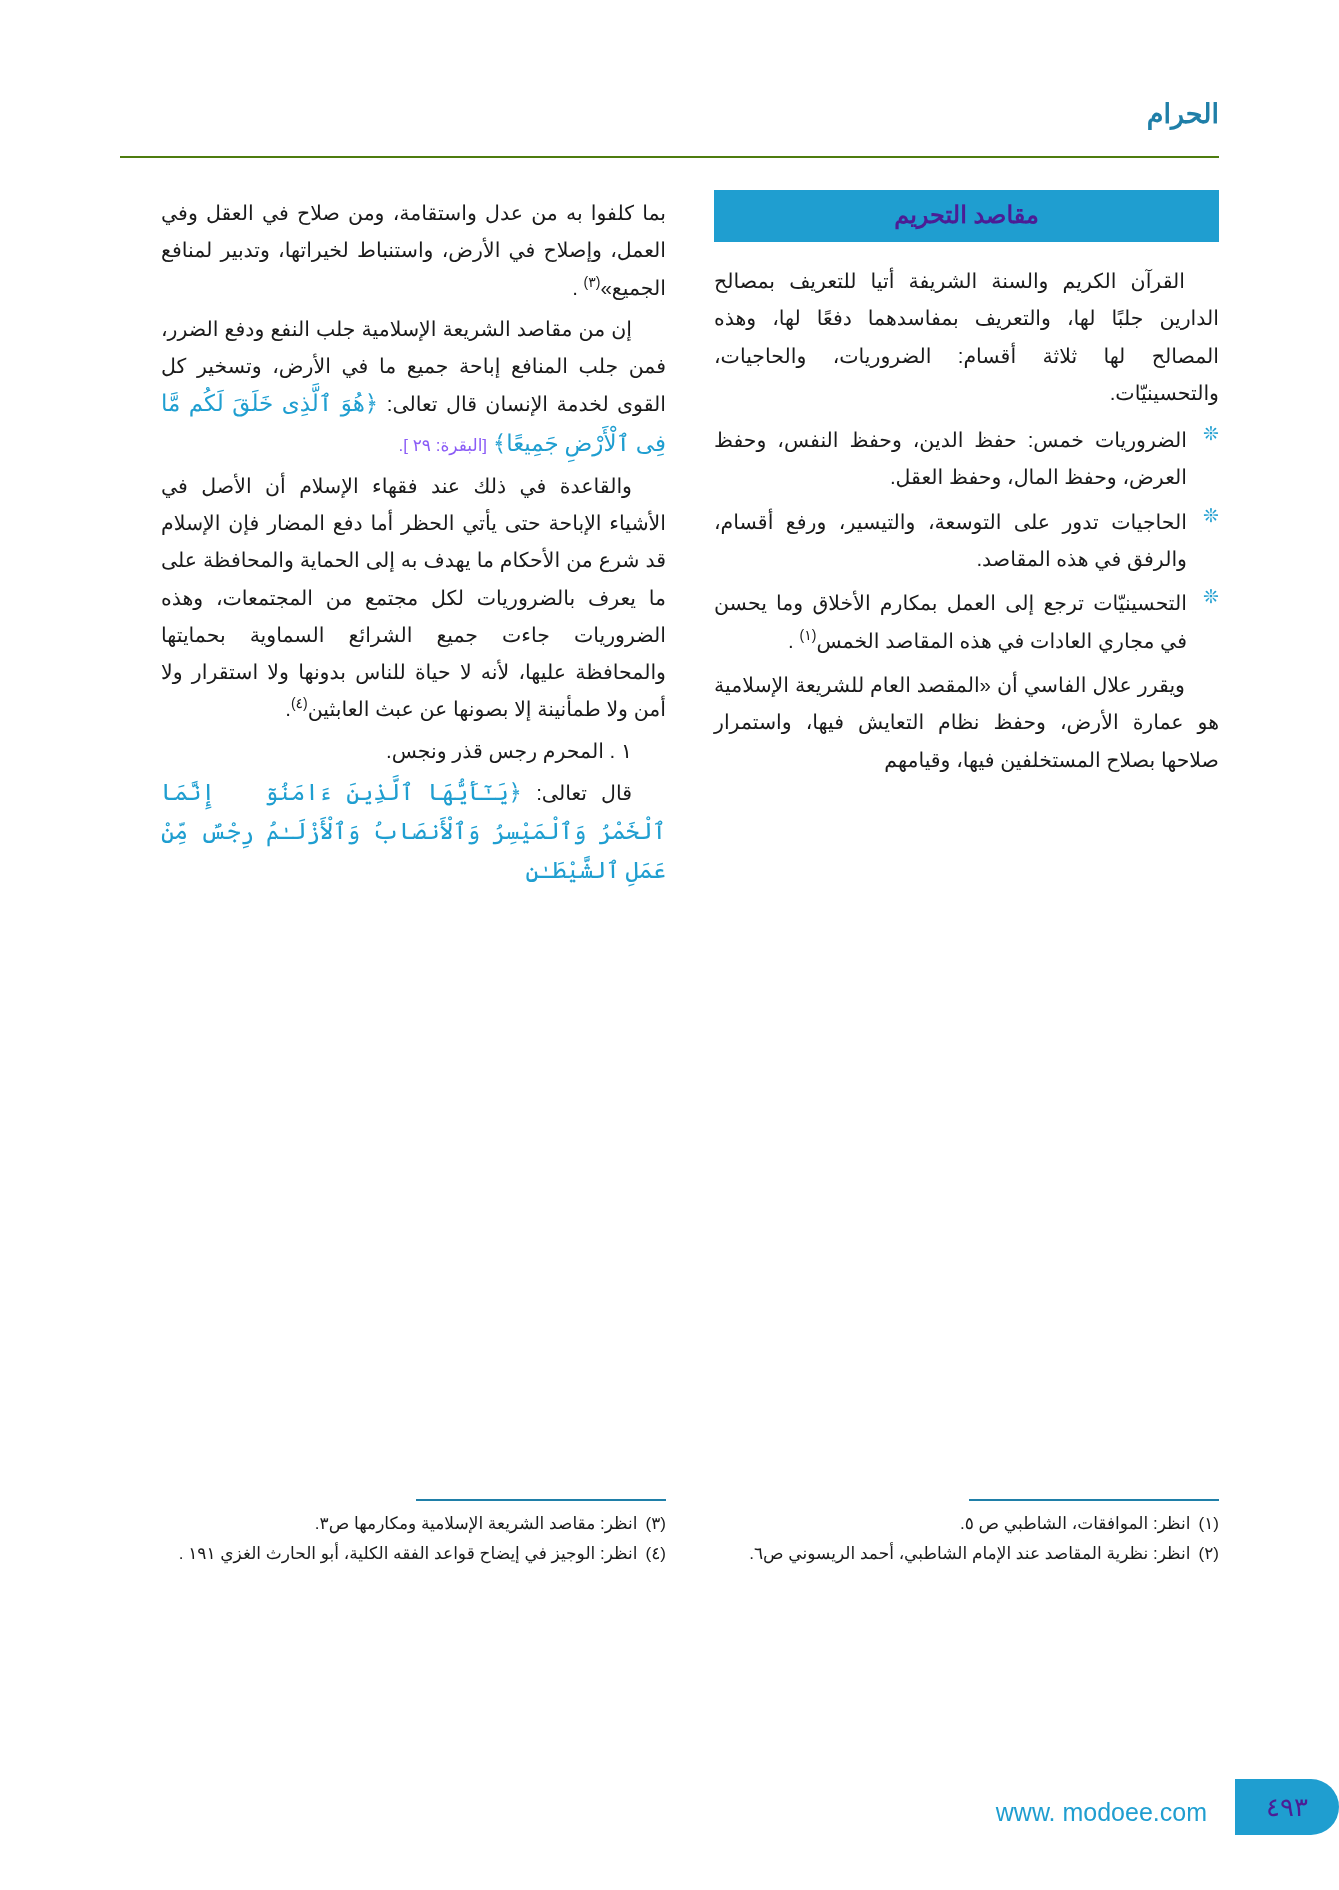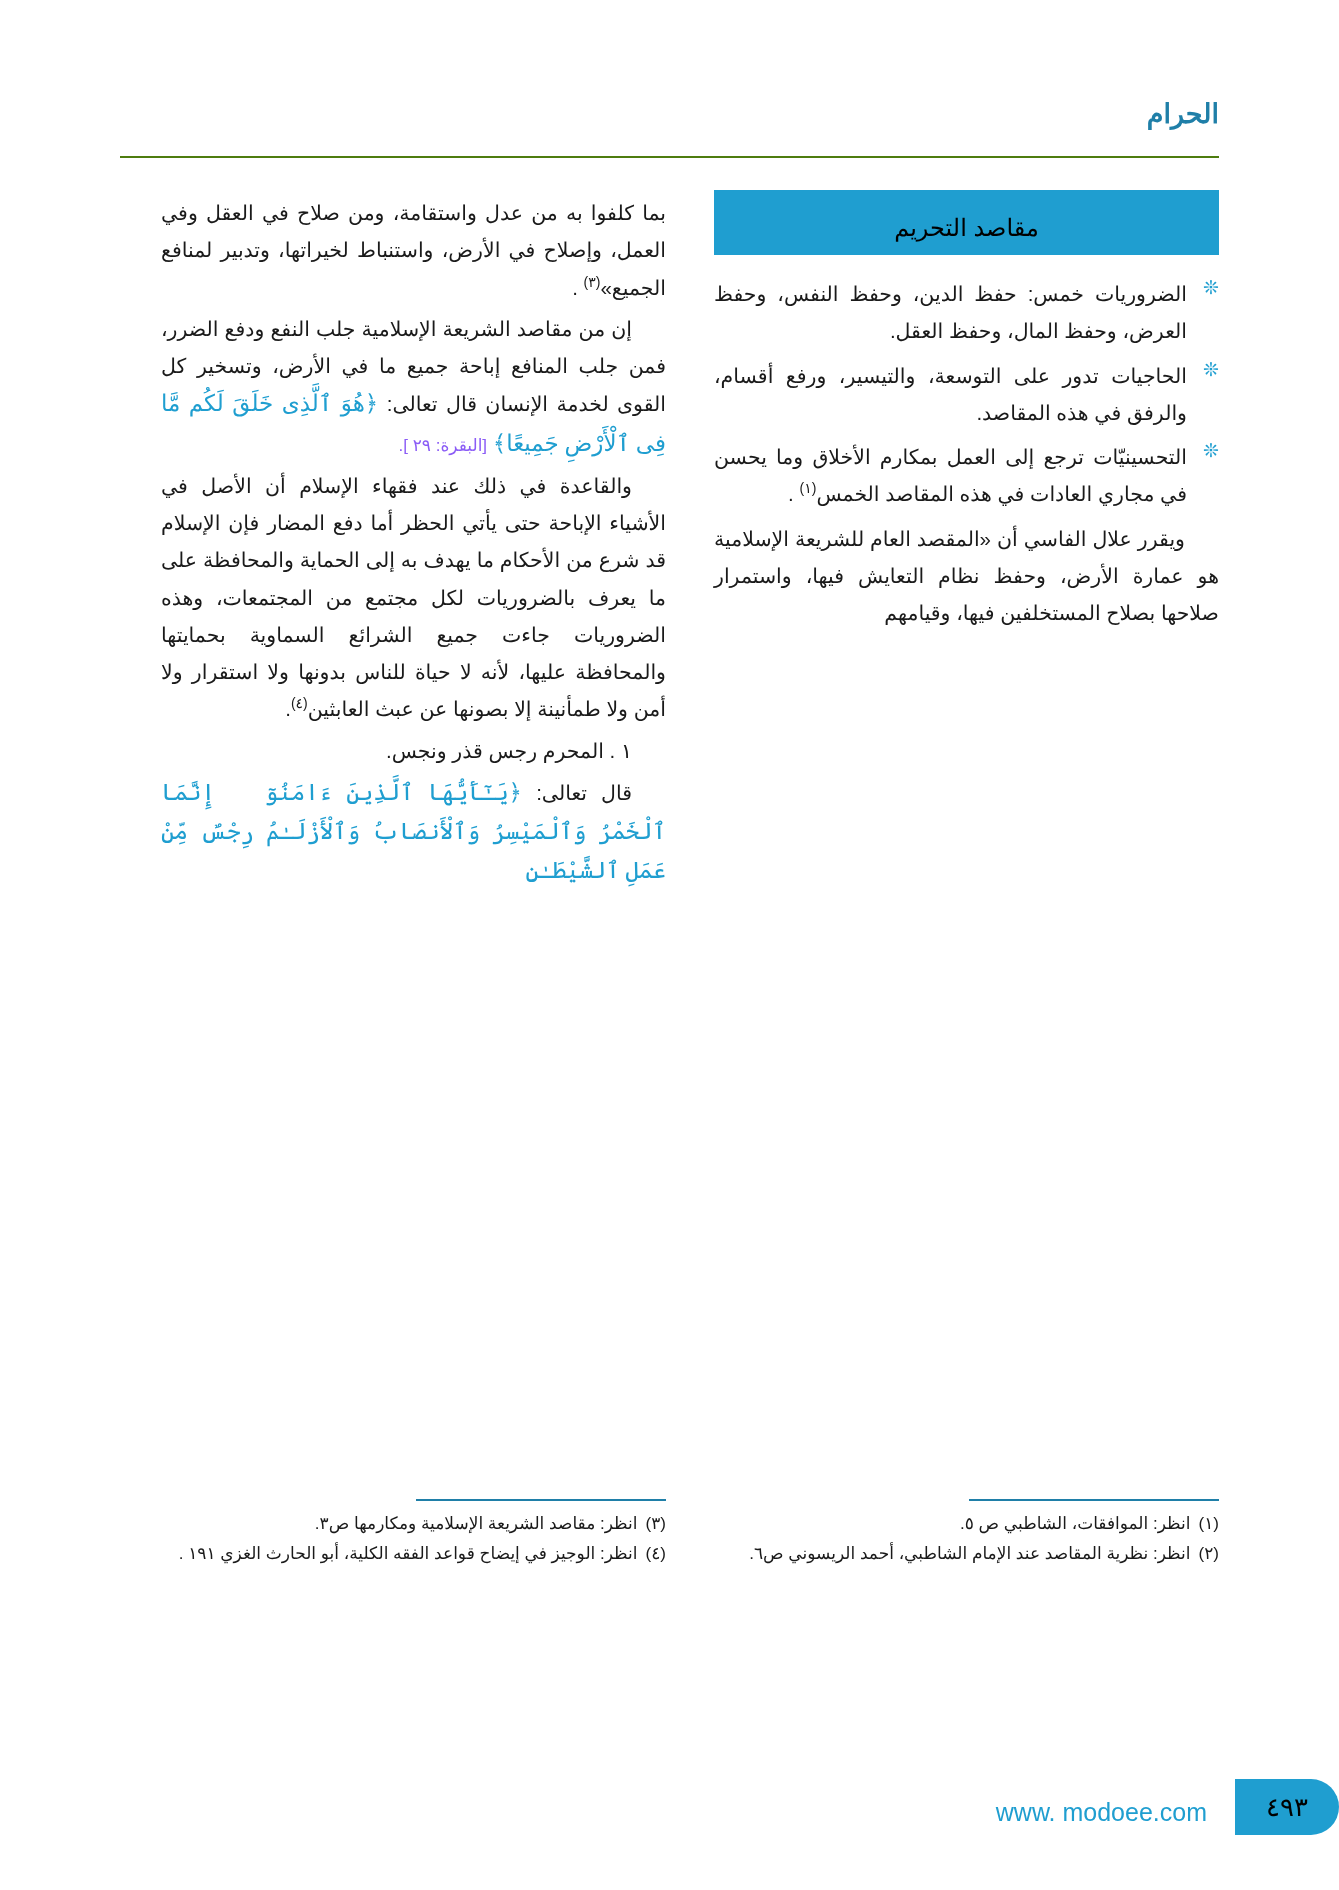--- a/index.html
+++ b/index.html
@@ -62,25 +62,25 @@
 
   p.para {
     margin: 4px 0 2px 0;
     text-indent: 34px;
   }
   p.para.noindent { text-indent: 0; }
 
   
   .section-band {
     background: #1f9ed0;
-    color: #000000;
+    color: #4c1d95;
     text-align: center;
     font-size: 24px;
-    font-weight: normal;
-    padding: 24px 0 13px 0;
+    font-weight: bold;
+    padding: 11px 0 13px 0;
     margin-bottom: 20px;
     letter-spacing: 0px;
   }
 
   
   ul.bullets {
     list-style: none;
     margin: 10px 0 6px 0;
     padding: 0;
   }
@@ -155,21 +155,21 @@
 
   
   .page-number-box {
     position: absolute;
     right: 0;
     bottom: 55px;
     width: 104px;
     height: 56px;
     background: #1f9ed0;
     border-radius: 0 28px 28px 0;
-    color: #000000;
+    color: #4c1d95;
     font-size: 26px;
     display: flex;
     align-items: center;
     justify-content: center;
     letter-spacing: 1px;
   }
   .site-url {
     position: absolute;
     right: 132px;
     bottom: 63px;
@@ -185,20 +185,21 @@
 <div class="page-header">
   <div class="header-title">الحرام</div>
 </div>
 
 <div class="columns">
 
   <div class="col col-right">
     <div class="section-band">مقاصد التحريم</div>
 
     <div class="col-body">
+      <p class="para">القرآن الكريم والسنة الشريفة أتيا للتعريف بمصالح الدارين جلبًا لها، والتعريف بمفاسدهما دفعًا لها، وهذه المصالح لها ثلاثة أقسام: الضروريات، والحاجيات، والتحسينيّات.</p>
 
       <ul class="bullets">
         <li>
           <span class="bullet-icon">❊</span>
           <span>الضروريات خمس: حفظ الدين، وحفظ النفس، وحفظ العرض، وحفظ المال، وحفظ العقل.</span>
         </li>
         <li>
           <span class="bullet-icon">❊</span>
           <span>الحاجيات تدور على التوسعة، والتيسير، ورفع أقسام، والرفق في هذه المقاصد.</span>
         </li>

